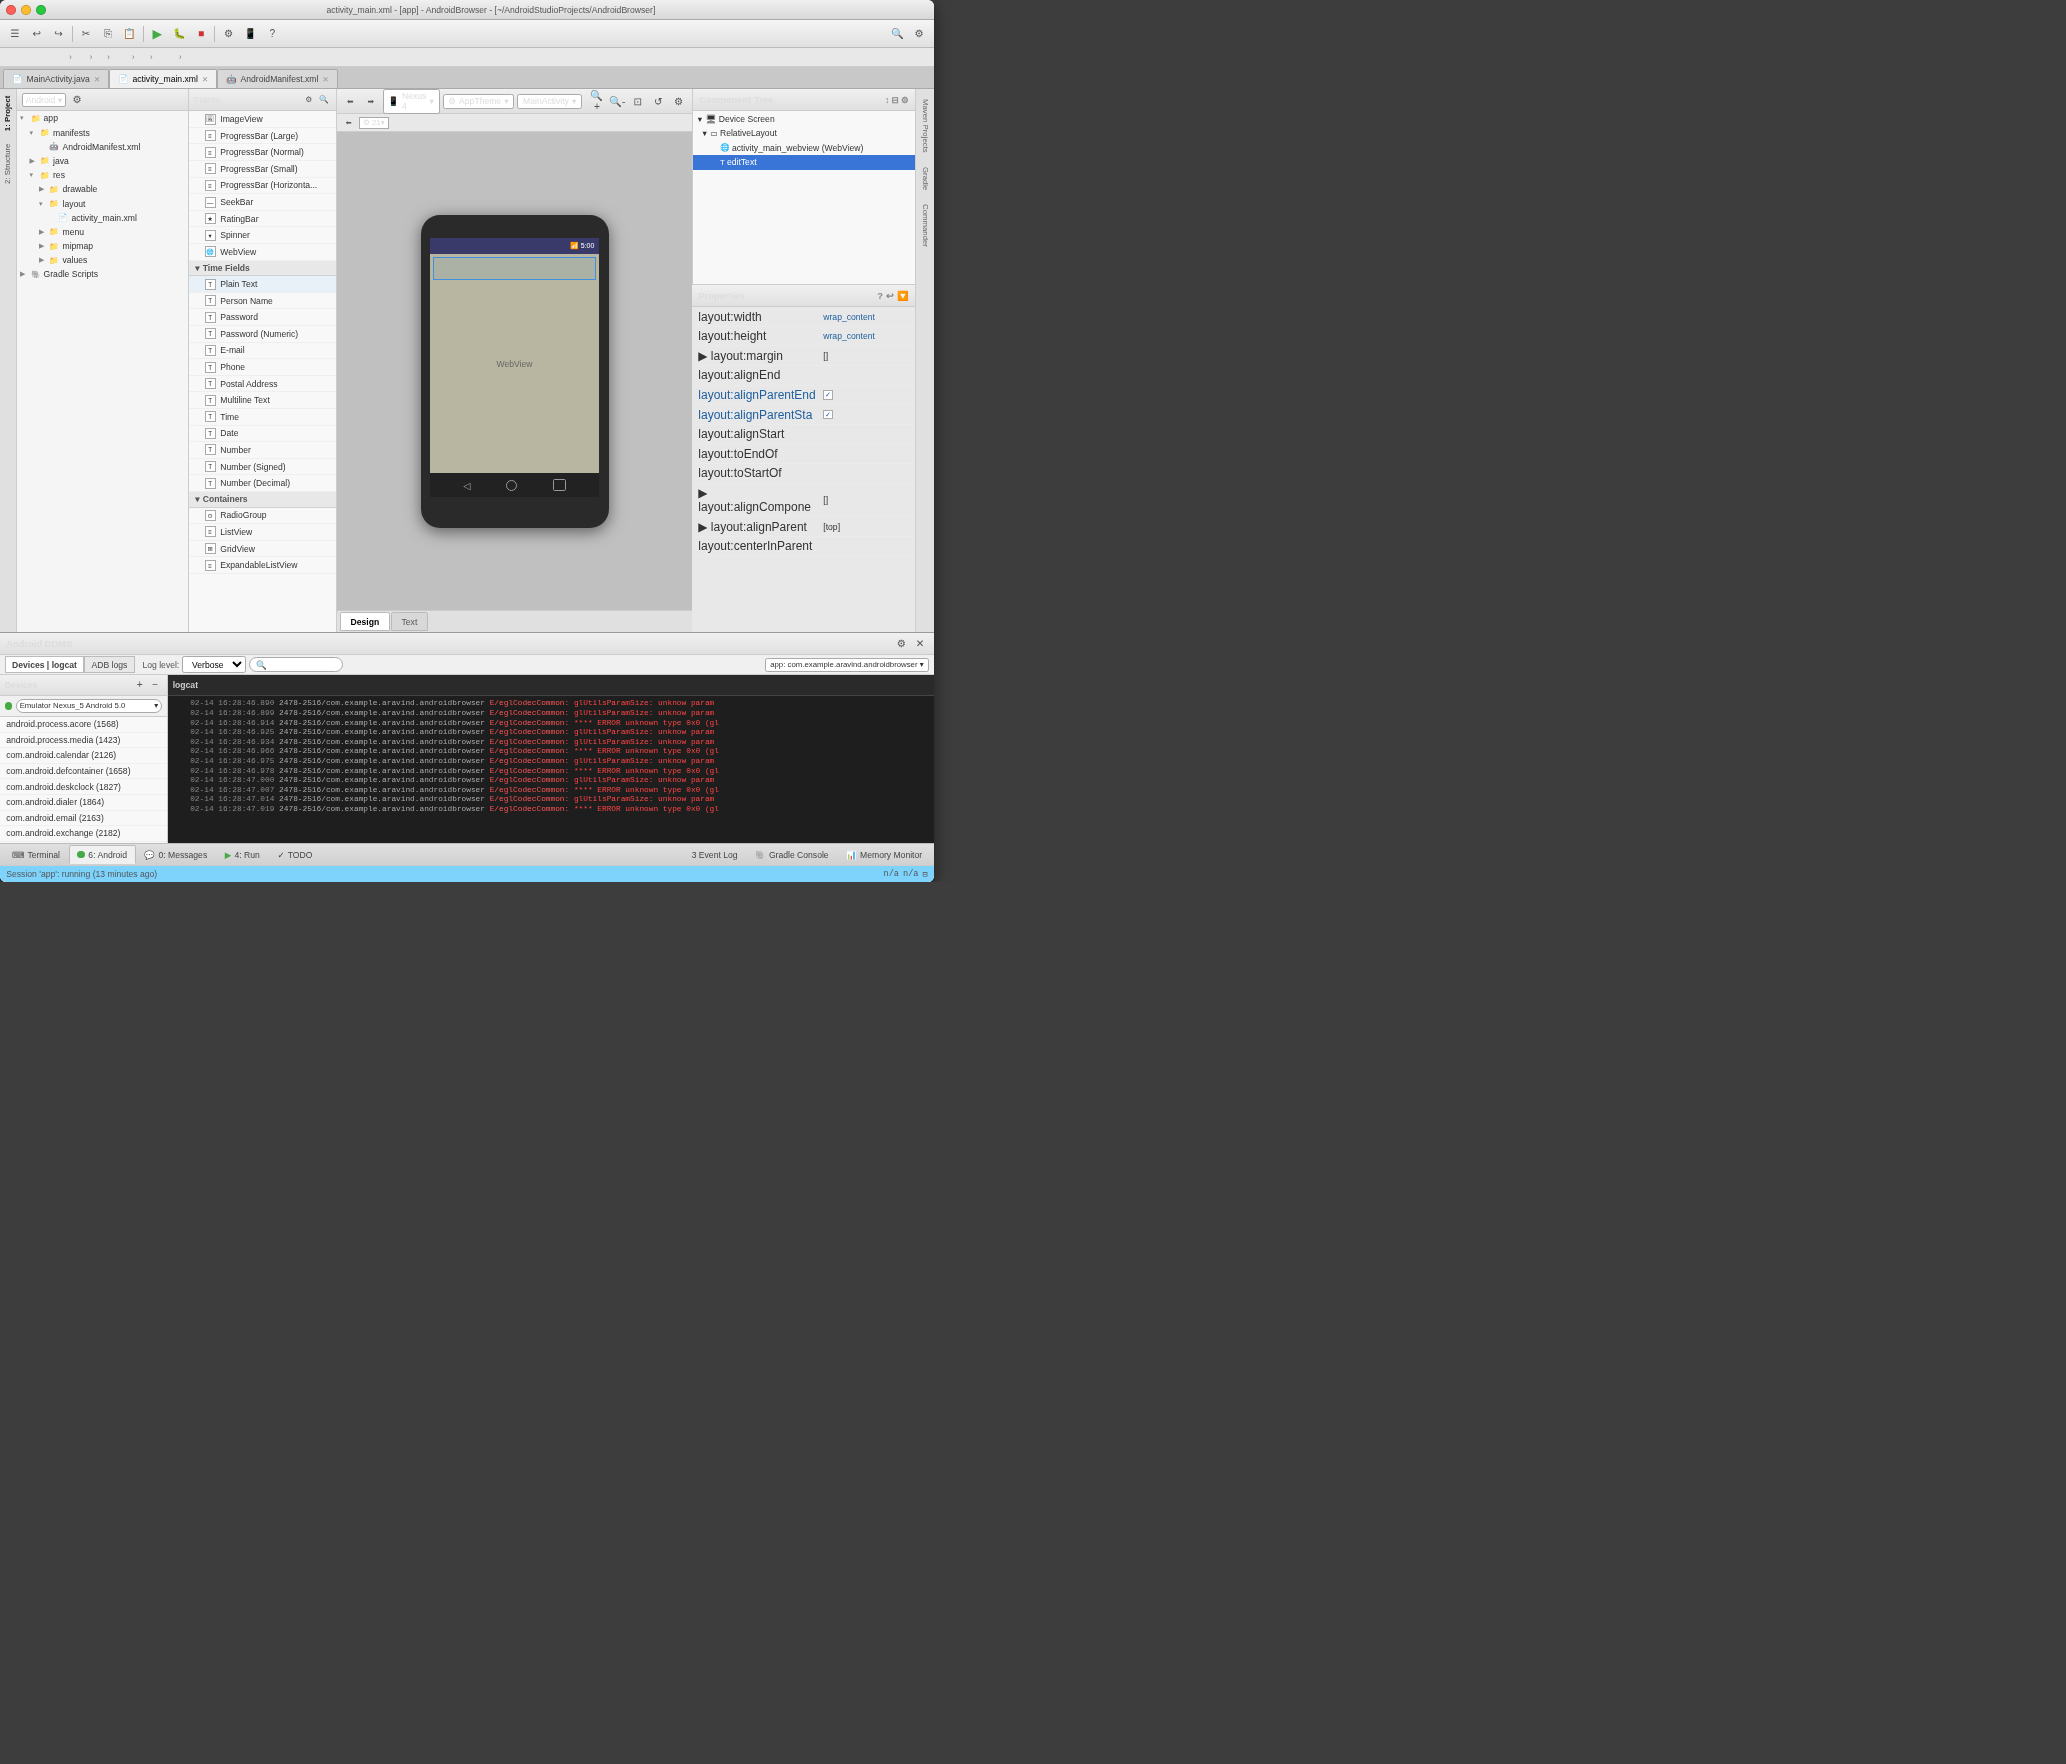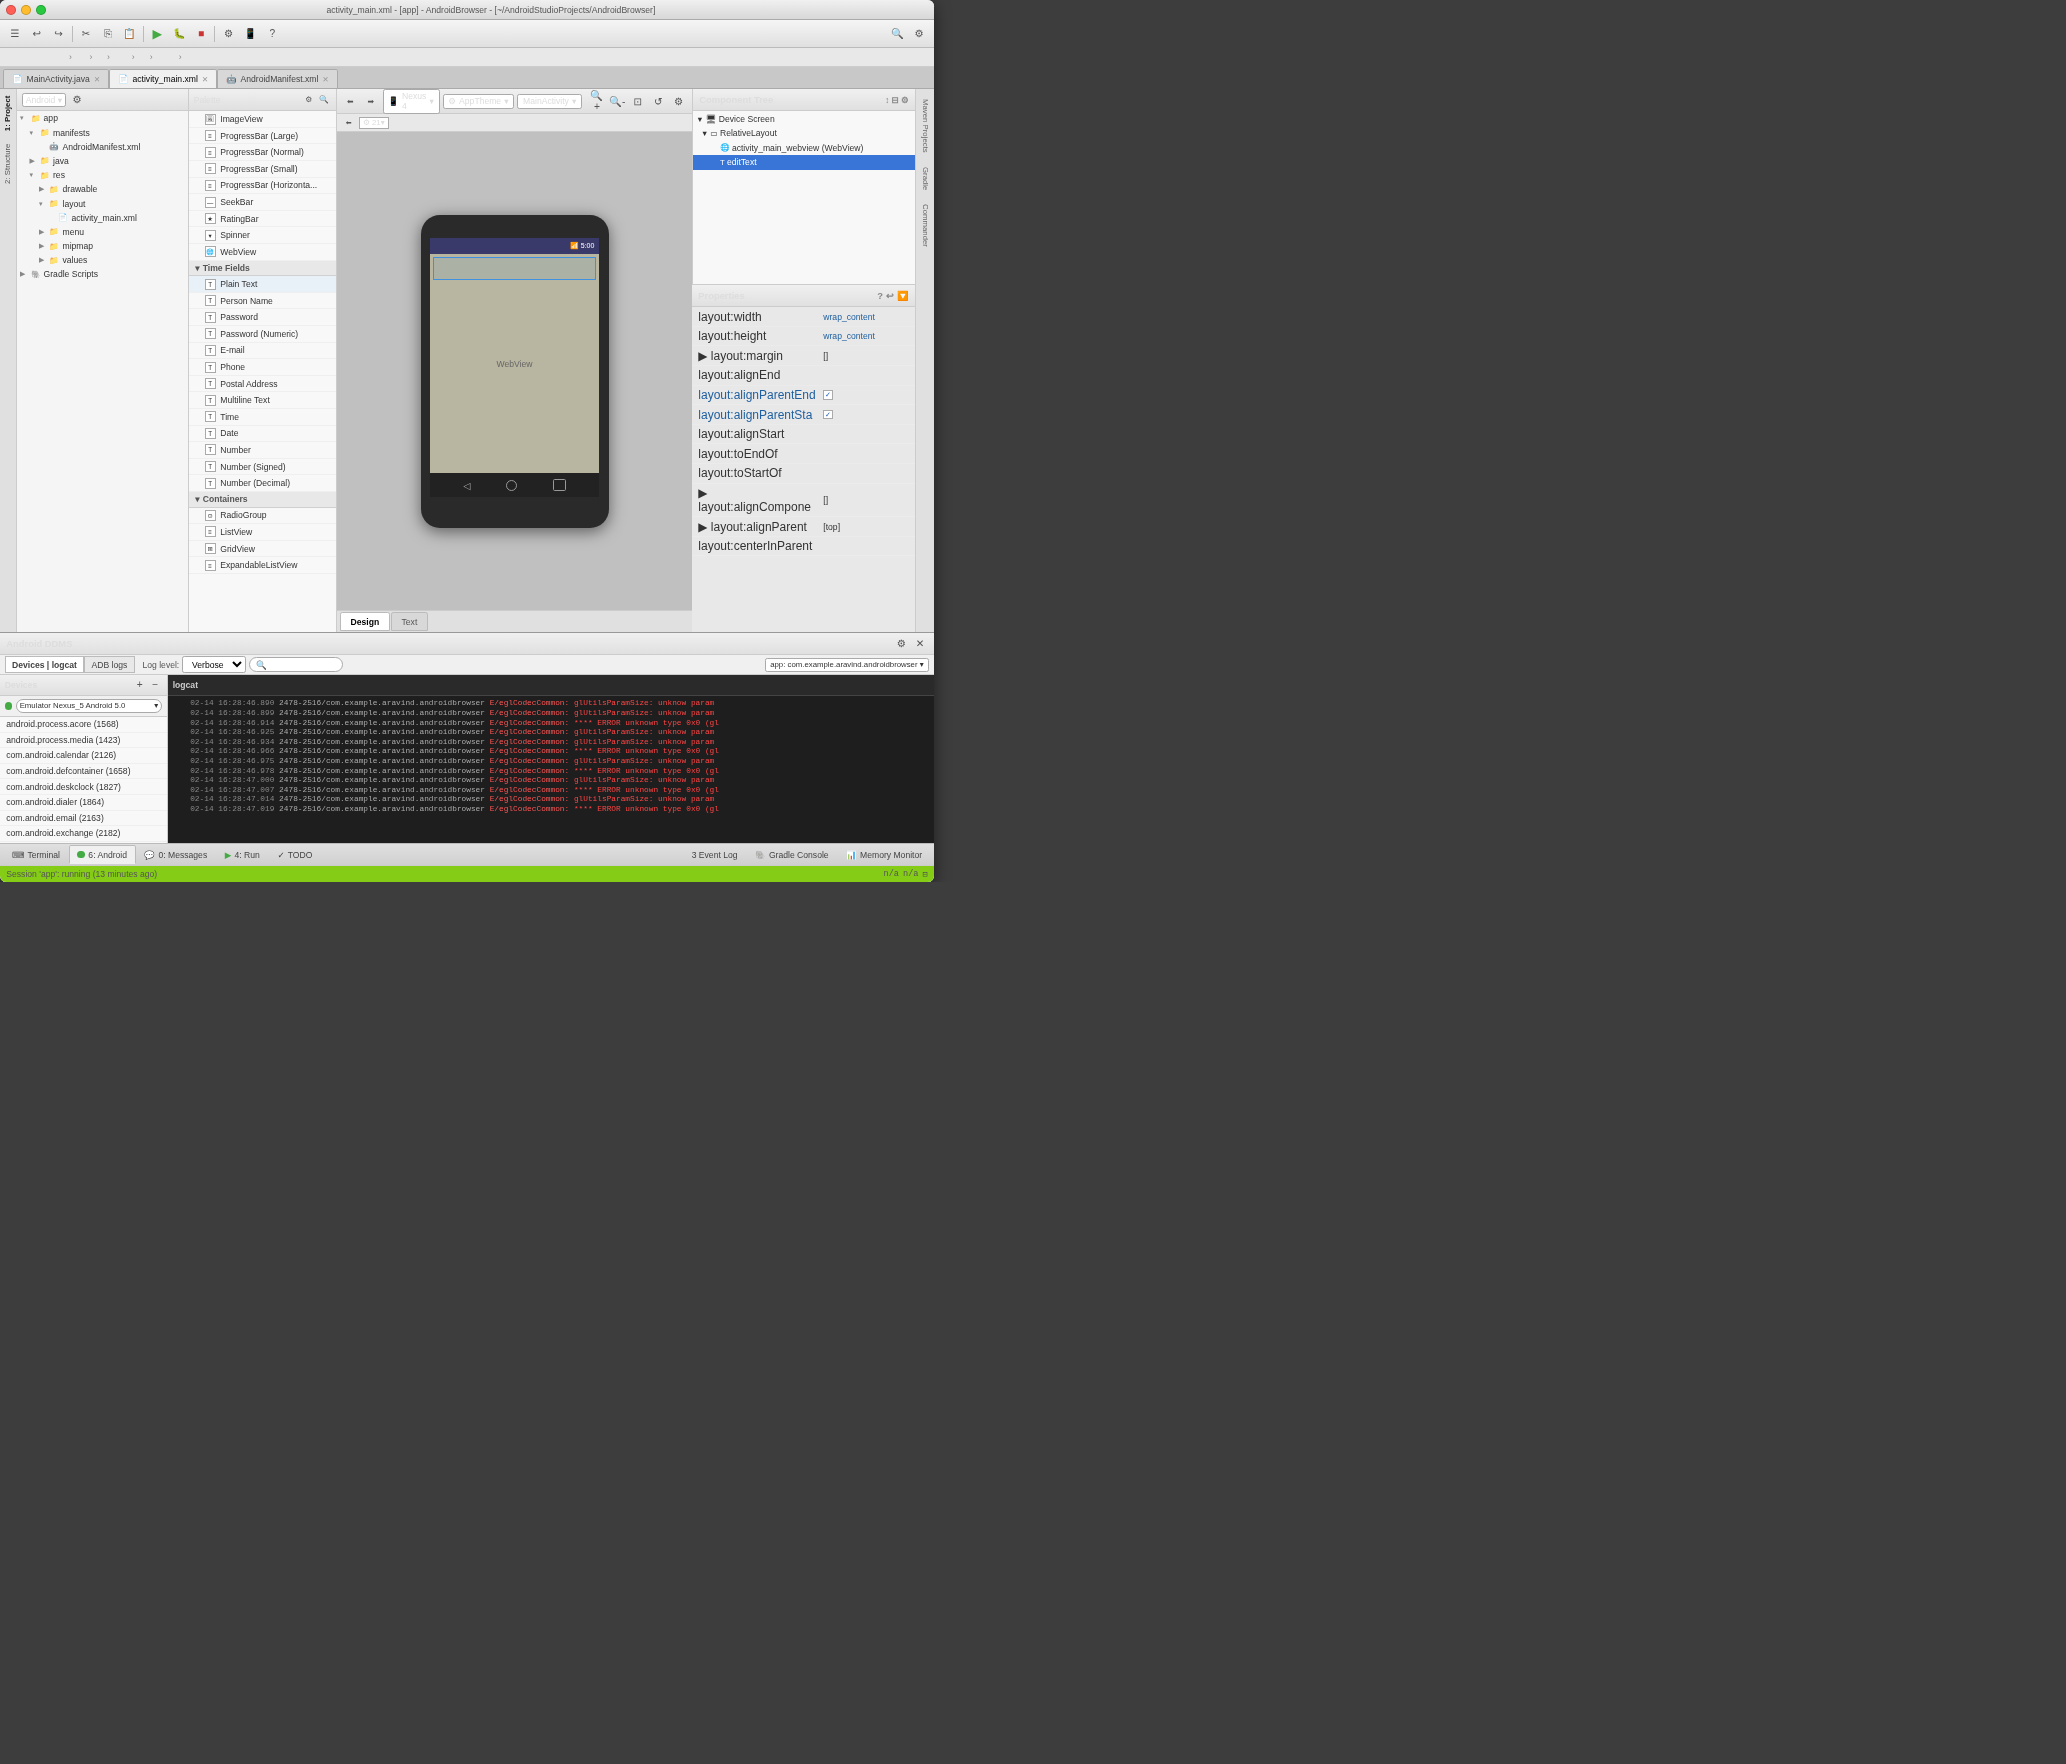--- a/index.html
+++ b/index.html
@@ -601,21 +601,21 @@
       border-radius: 2.3px 2.3px 0 0;
       border: 0.8px solid transparent;
     }
     .status-tab.active {
       background: #f0f0f0;
       border-color: #bbb;
       border-bottom-color: #f0f0f0;
     }
 
     .status-bar-bottom {
-      background: #84cc16;
+      background: #7dd3fc;
       height: 17px;
       display: flex;
       align-items: center;
       padding: 0 6.3px;
       border-top: 0.8px solid #ccc;
       font-size: 8.6px;
       color: #555;
       justify-content: space-between;
       flex-shrink: 0;
     }

